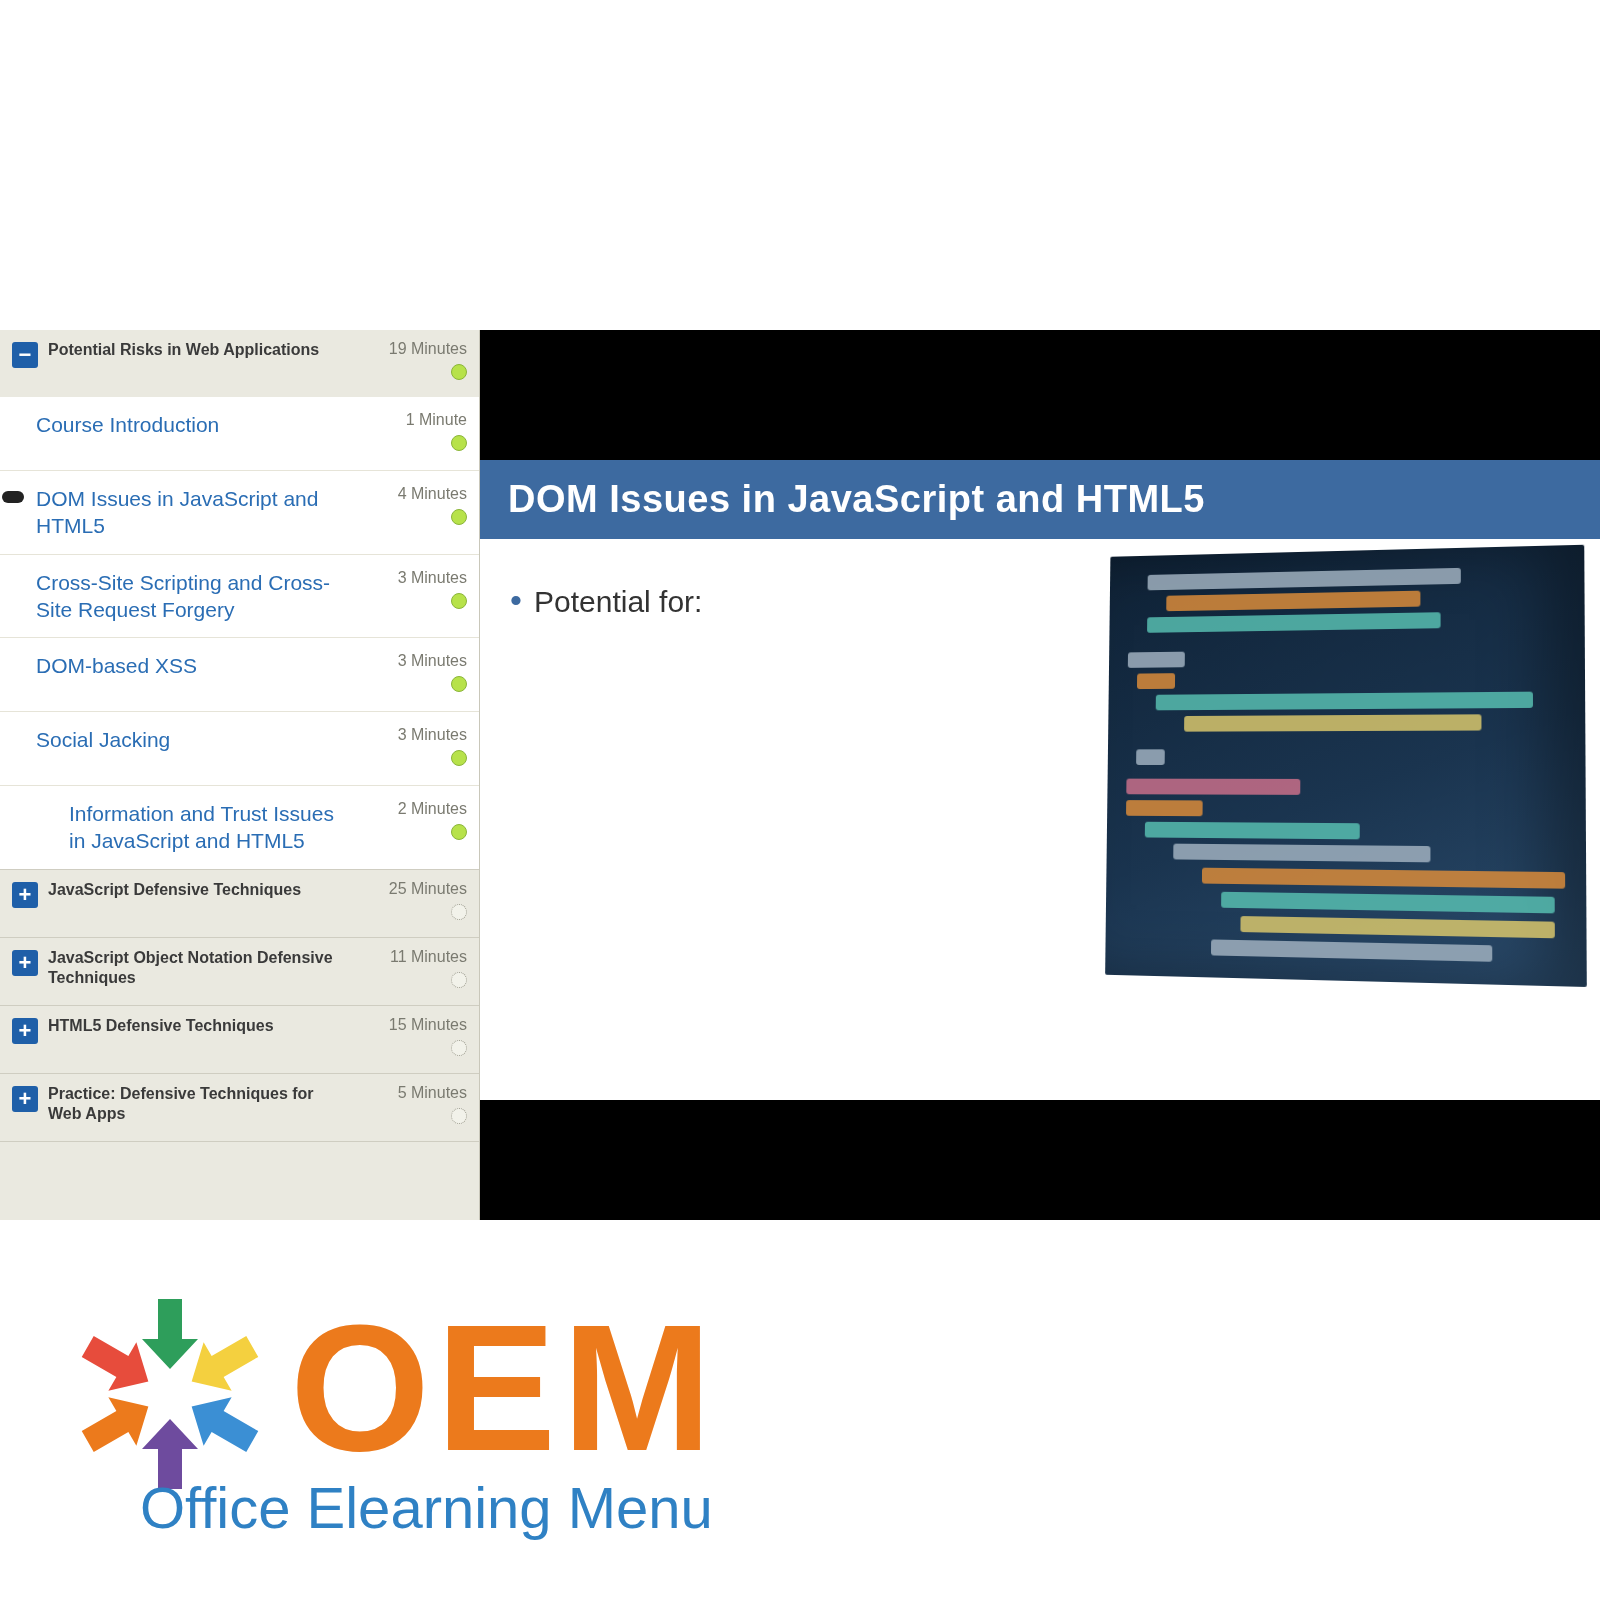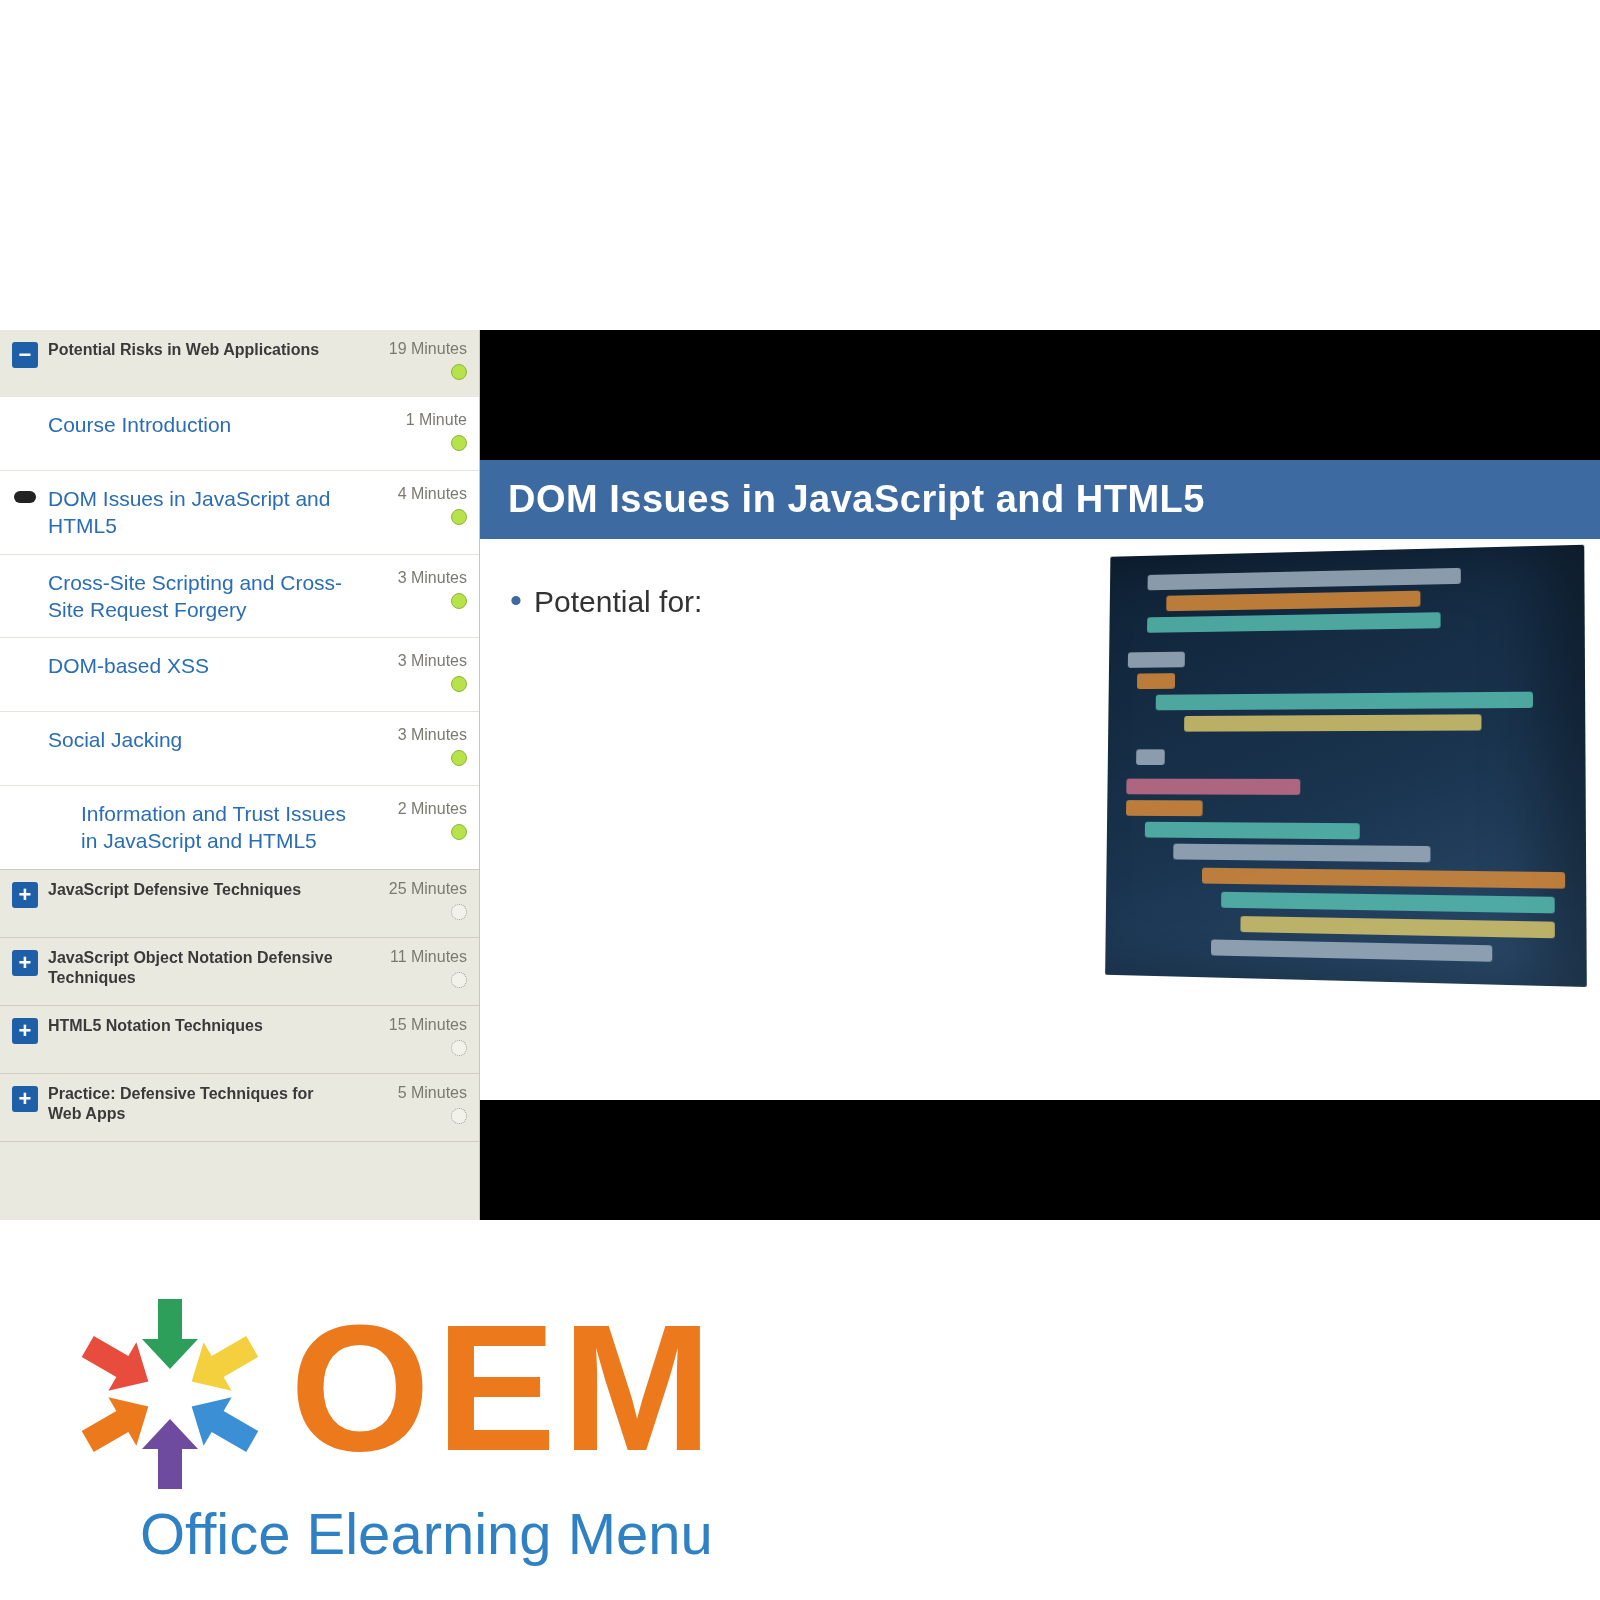--- a/index.html
+++ b/index.html
@@ -64,21 +64,21 @@
   .status-spinner {
     width: 16px; height: 16px; border-radius: 50%;
     background: #f2f2ea;
     border: 1px dotted #9a998c;
     display: inline-block; margin-top: 6px;
   }
 
   .lessons { background: #fff; }
   .lesson {
     display: flex; align-items: flex-start;
-    padding: 14px 12px 14px 12px; gap: 10px;
+    padding: 14px 12px 14px 0; gap: 10px;
     border-bottom: 1px solid #e6e4d8;
   }
   .lesson:last-child { border-bottom: none; margin-left: 33px; }
   .lesson .marker {
     width: 26px; flex: 0 0 26px; height: 20px;
     display: flex; align-items: center; justify-content: center;
     margin-top: 2px;
   }
   .lesson .title {
     flex: 1;
@@ -160,21 +160,21 @@
     width: 220px; height: 200px;
   }
 
   .oem-text {
     position: absolute; left: 230px; top: -10px;
     font-size: 180px; font-weight: 600;
     color: #ec7a1c; letter-spacing: 6px;
     font-family: "Segoe UI", Arial, sans-serif;
   }
   .oem-sub {
-    position: absolute; left: 80px; top: 206px;
+    position: absolute; left: 80px; top: 180px;
     font-size: 58px; color: #2f81c4;
     font-family: "Segoe UI Light", "Segoe UI", Arial, sans-serif;
     font-weight: 300;
   }
 </style>
 </head>
 <body>
 
 <div class="stage">
 
@@ -270,21 +270,21 @@
           <div class="meta">
             <div class="duration">11 Minutes</div>
             <span class="status-spinner"></span>
           </div>
         </div>
       </div>
 
       <div class="section">
         <div class="section-header">
           <div class="toggle">+</div>
-          <div class="title">HTML5 Notation Techniques</div>
+          <div class="title">HTML5 Defensive Techniques</div>
           <div class="meta">
             <div class="duration">15 Minutes</div>
             <span class="status-spinner"></span>
           </div>
         </div>
       </div>
 
       <div class="section">
         <div class="section-header">
           <div class="toggle">+</div>

